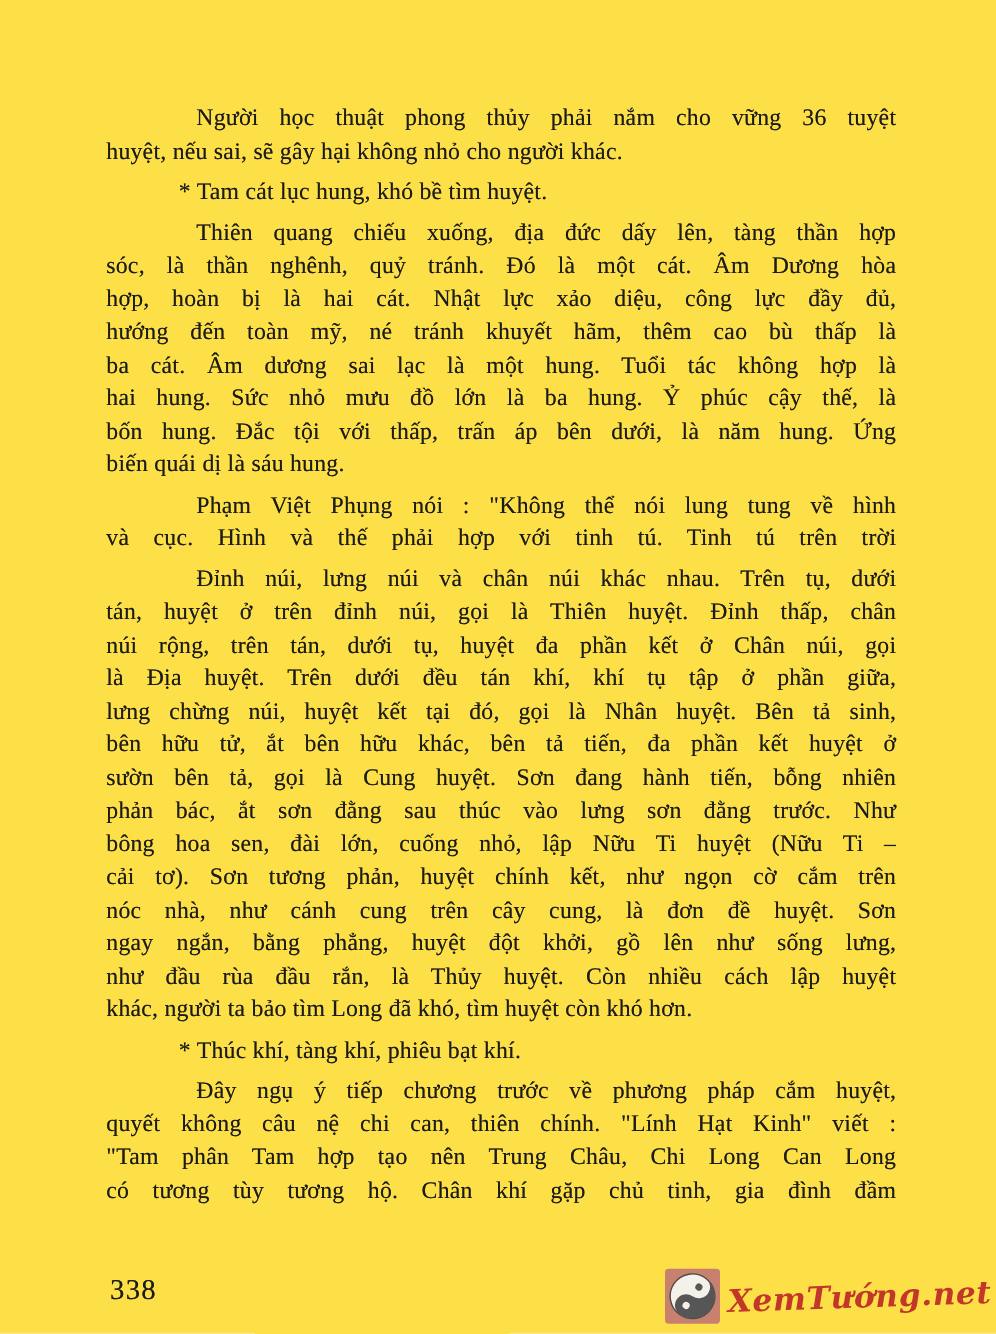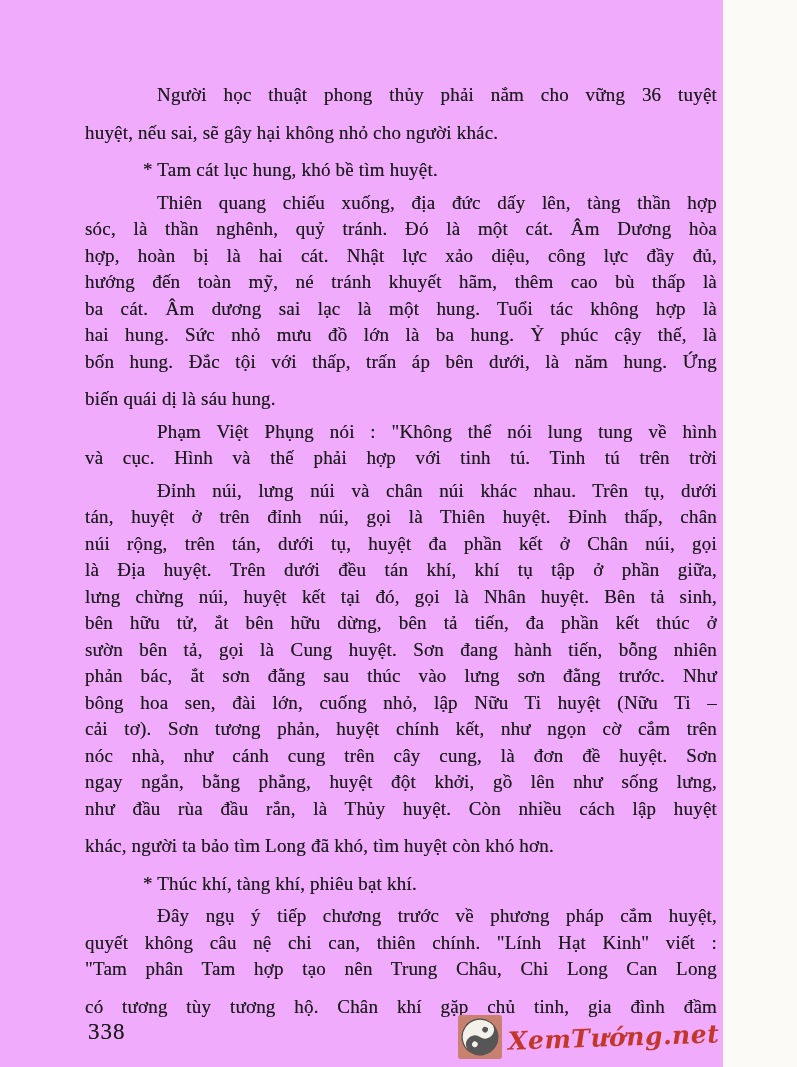--- a/index.html
+++ b/index.html
@@ -2,23 +2,23 @@
 <html lang="vi"><head>
 <meta charset="utf-8">
 <style>
   html, body {
     margin: 0;
     padding: 0;
     background: #fbfaf6;
   }
   .page {
     position: relative;
-    width: 723px;
+    width: 797px;
     height: 1067px;
-    background: #f0abfc;
+    background: #fde047;
     overflow: hidden;
     font-family: "Liberation Serif", "DejaVu Serif", serif;
     color: #1b1b1b;
   }
   .page-text {
     position: absolute;
     left: 85px;
     top: 82px;
     width: 632px;
     font-size: 19px;
@@ -27,21 +27,21 @@
     letter-spacing: 0.2px;
   }
   .para { margin: 0 0 0 0; }
   .para + .para { margin-top: 6px; }
   .para .line {
     text-align: justify;
     text-align-last: justify;
     white-space: normal;
   }
   .para .line.first { text-indent: 72px; }
-  .para .line.last { text-align-last: left; margin-top: 11px; }
+  .para .line.last { text-align-last: left; }
   .para.justify-last .line.last { text-align-last: justify; }
   .para.bullet .line {
     text-align: left;
     text-align-last: left;
     text-indent: 58px;
   }
   .footer {
     position: absolute;
     left: 0;
     bottom: 0;
@@ -112,21 +112,21 @@
       <div class="para body">
         <div class="line first">Phạm Việt Phụng nói : "Không thể nói lung tung về hình</div>
         <div class="line">và cục. Hình và thế phải hợp với tinh tú. Tinh tú trên trời</div>
       </div>
       <div class="para body">
         <div class="line first">Đỉnh núi, lưng núi và chân núi khác nhau. Trên tụ, dưới</div>
         <div class="line">tán, huyệt ở trên đỉnh núi, gọi là Thiên huyệt. Đỉnh thấp, chân</div>
         <div class="line">núi rộng, trên tán, dưới tụ, huyệt đa phần kết ở Chân núi, gọi</div>
         <div class="line">là Địa huyệt. Trên dưới đều tán khí, khí tụ tập ở phần giữa,</div>
         <div class="line">lưng chừng núi, huyệt kết tại đó, gọi là Nhân huyệt. Bên tả sinh,</div>
-        <div class="line">bên hữu tử, ắt bên hữu dừng, bên tả tiến, đa phần kết thúc ở</div>
+        <div class="line">bên hữu tử, ắt bên hữu khác, bên tả tiến, đa phần kết huyệt ở</div>
         <div class="line">sườn bên tả, gọi là Cung huyệt. Sơn đang hành tiến, bỗng nhiên</div>
         <div class="line">phản bác, ắt sơn đằng sau thúc vào lưng sơn đằng trước. Như</div>
         <div class="line">bông hoa sen, đài lớn, cuống nhỏ, lập Nữu Ti huyệt (Nữu Ti –</div>
         <div class="line">cải tơ). Sơn tương phản, huyệt chính kết, như ngọn cờ cắm trên</div>
         <div class="line">nóc nhà, như cánh cung trên cây cung, là đơn đề huyệt. Sơn</div>
         <div class="line">ngay ngắn, bằng phẳng, huyệt đột khởi, gồ lên như sống lưng,</div>
         <div class="line">như đầu rùa đầu rắn, là Thủy huyệt. Còn nhiều cách lập huyệt</div>
         <div class="line last">khác, người ta bảo tìm Long đã khó, tìm huyệt còn khó hơn.</div>
       </div>
       <div class="para bullet">

